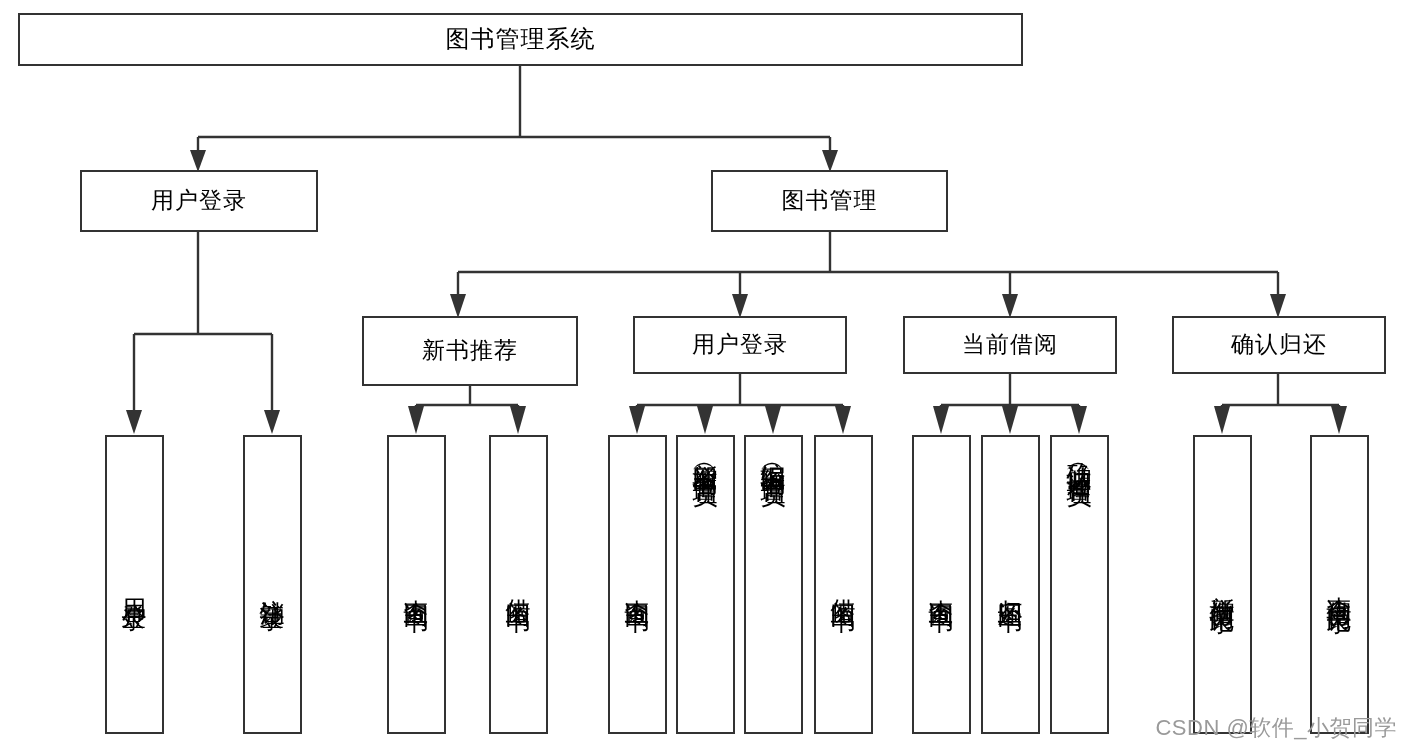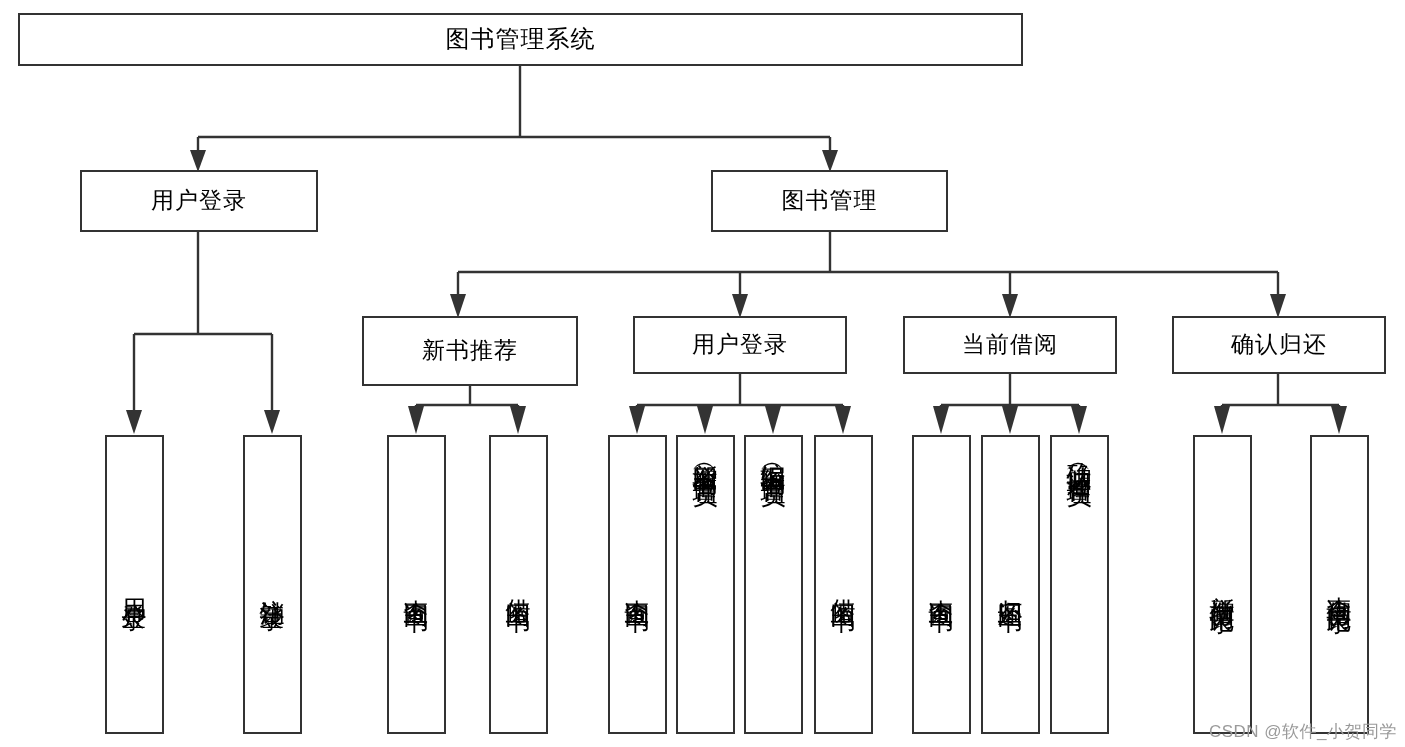--- a/index.html
+++ b/index.html
@@ -73,21 +73,21 @@
   }
   .vlabel {
     display: block;
     white-space: nowrap;
   }
   
   #watermark {
     position: absolute;
     right: 8px;
     bottom: 4px;
-    font-size: 17px;
+    font-size: 22px;
     color: #9a9a9a;
     letter-spacing: 0.5px;
     white-space: nowrap;
   }
 </style>
 </head>
 <body>
 
 <div id="canvas">
 

